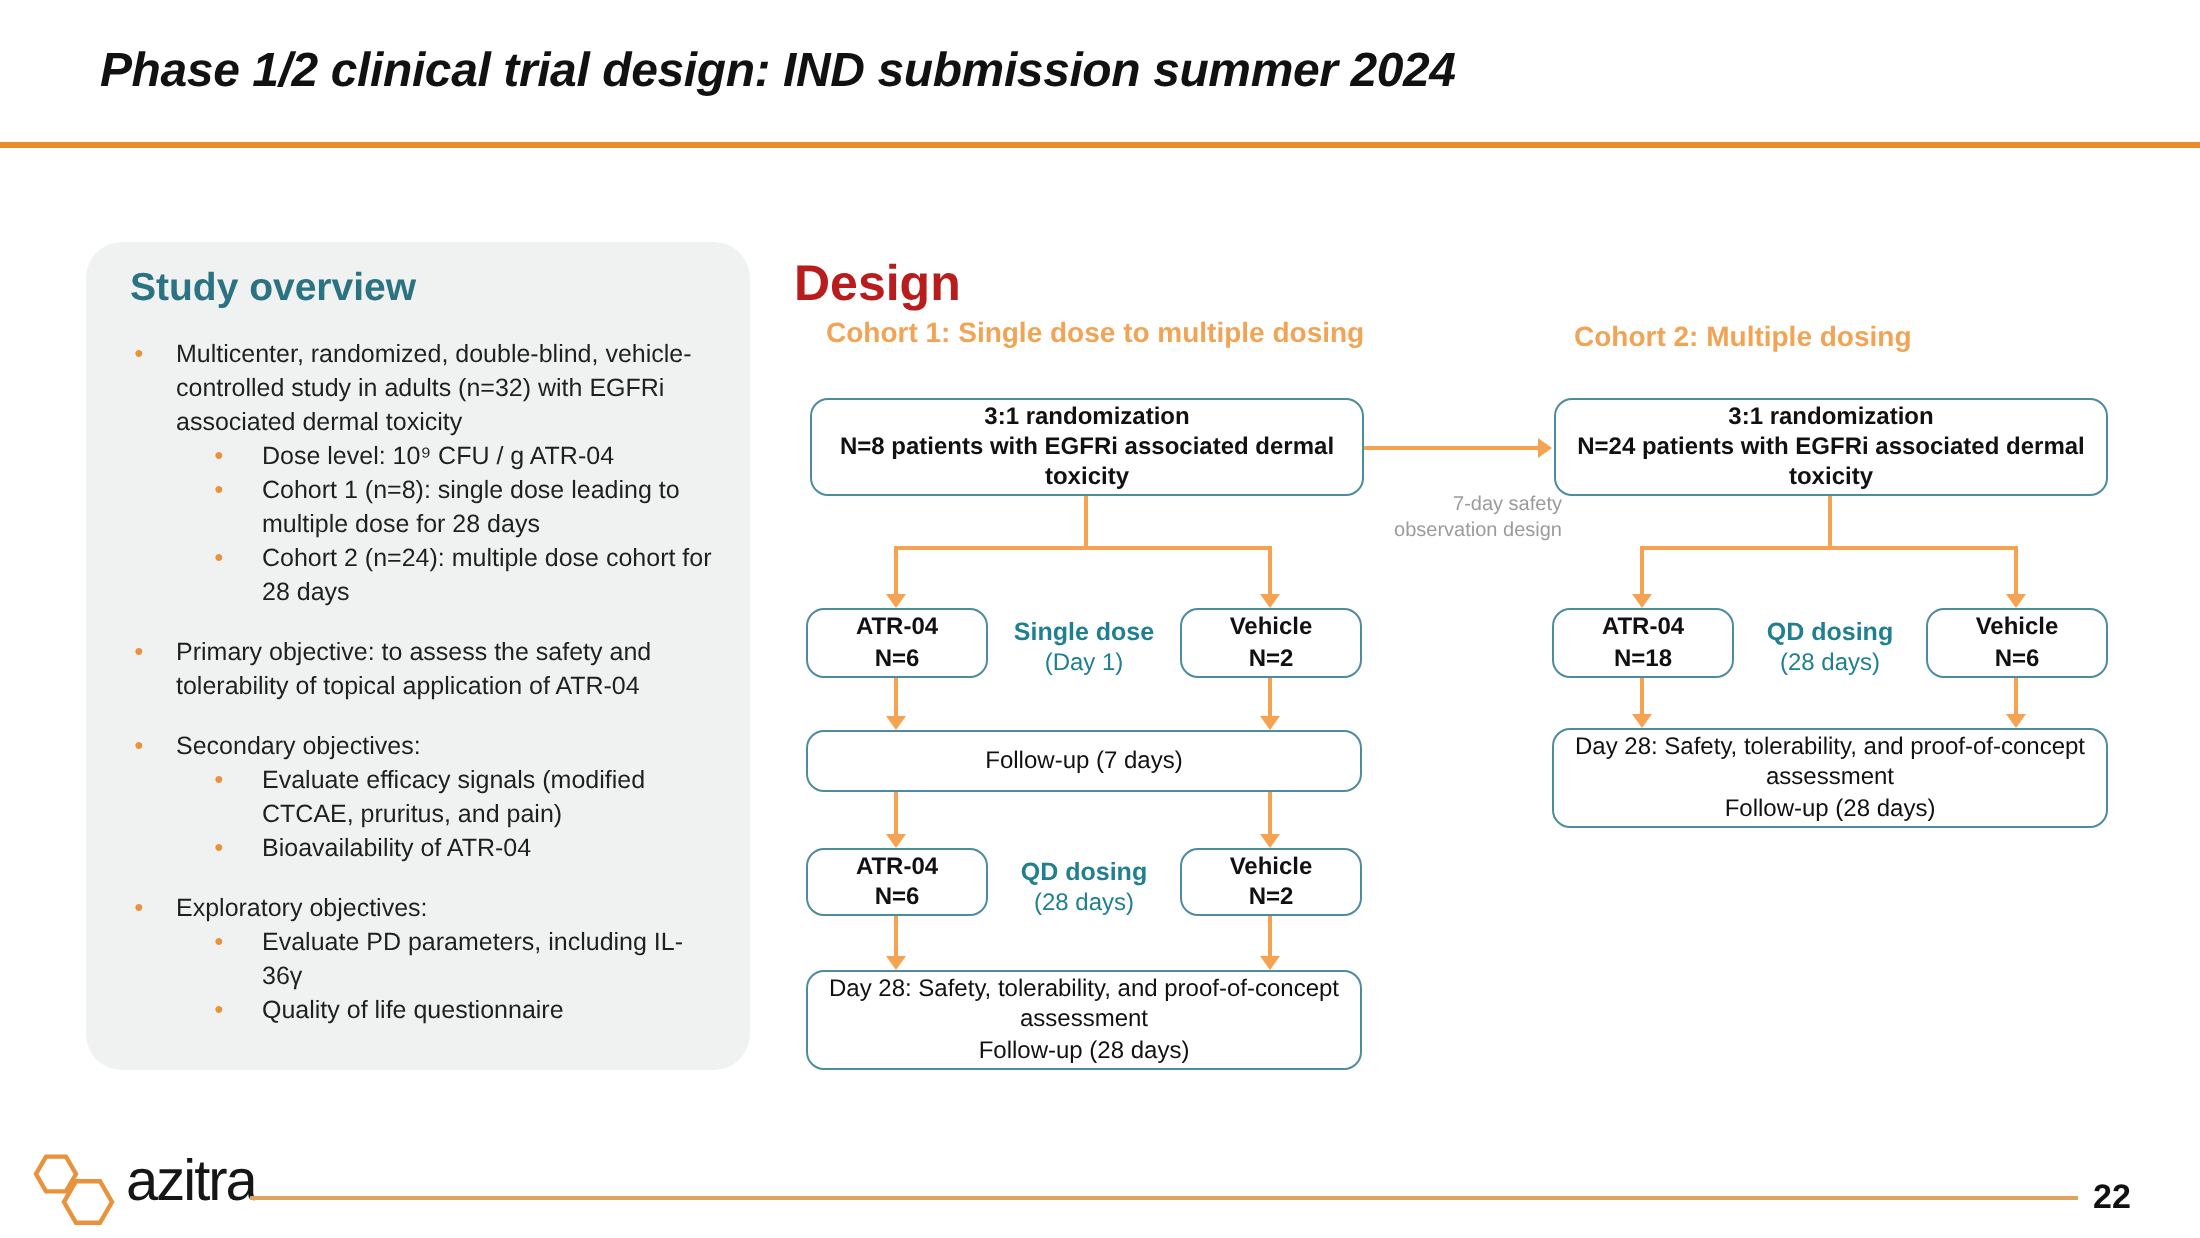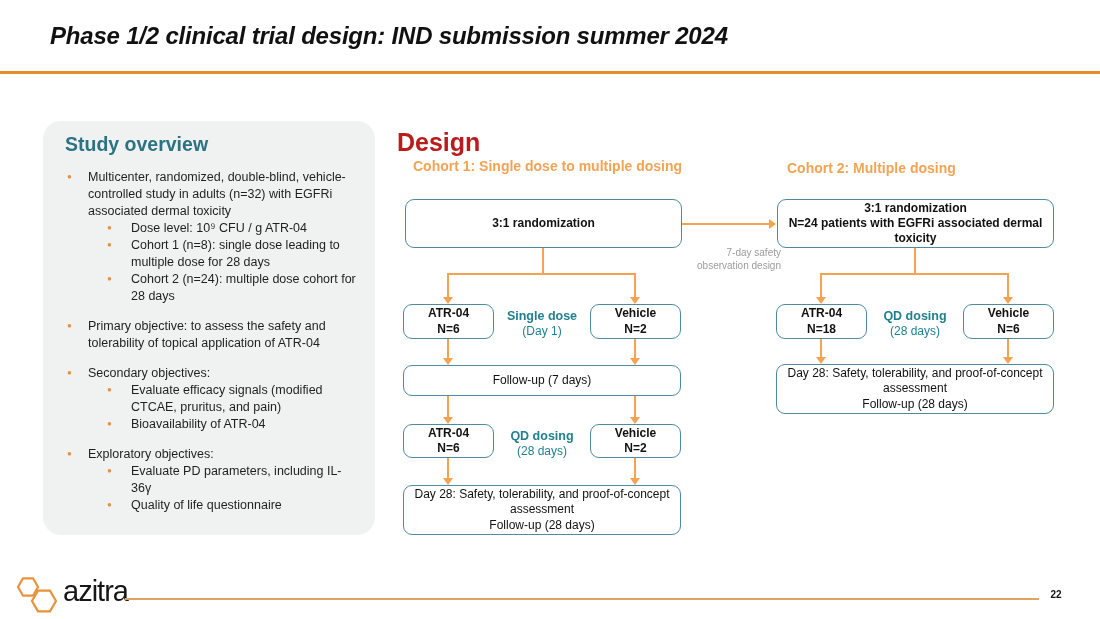--- a/index.html
+++ b/index.html
@@ -42,21 +42,21 @@
   .dose-label{position:absolute;text-align:center;color:#20808F;line-height:1.3;}
   .dose-label .dl-main{font-size:12.5px;font-weight:bold;}
   .dose-label .dl-sub{font-size:12px;}
 
   .transition-note{position:absolute;left:676px;top:246px;width:105px;text-align:right;font-size:10px;color:#9B9B9B;line-height:1.3;}
 
   
   .logo{position:absolute;left:15px;top:576px;}
   .logo-text{position:absolute;left:63px;top:575px;font-size:29px;font-weight:normal;color:#161616;letter-spacing:-1px;}
   .footer-rule{position:absolute;left:125px;top:598px;width:914px;height:2px;background:#DFA560;}
-  .page-num{position:absolute;left:1040px;top:589px;width:32px;text-align:center;font-size:10px;font-weight:bold;color:#111;}
+  .page-num{position:absolute;left:1040px;top:589px;width:32px;text-align:center;font-size:17px;font-weight:bold;color:#111;}
 </style>
 </head>
 <body>
 
 <div class="slide">
 
   <div class="title">Phase 1/2 clinical trial design: IND submission summer 2024</div>
   <div class="top-rule"></div>
 
   <div class="panel">
@@ -83,20 +83,21 @@
       </div>
     </div>
   </div>
 
   <div class="design-heading">Design</div>
   <div class="cohort-header ch1">Cohort 1: Single dose to multiple dosing</div>
   <div class="cohort-header ch2">Cohort 2: Multiple dosing</div>
 
   <div class="fbox fbold" style="left:405px;top:199px;width:277px;height:49px;">
     <div>3:1 randomization</div>
+    <div>N=8 patients with EGFRi associated dermal toxicity</div>
   </div>
 
   <div class="hline" style="left:682px;top:223px;width:88px;"></div>
   <div class="ah-right" style="left:769px;top:219px;"></div>
   <div class="transition-note">
     <div>7-day safety</div>
     <div>observation design</div>
   </div>
 
   <div class="fbox fbold" style="left:777px;top:199px;width:277px;height:49px;">

